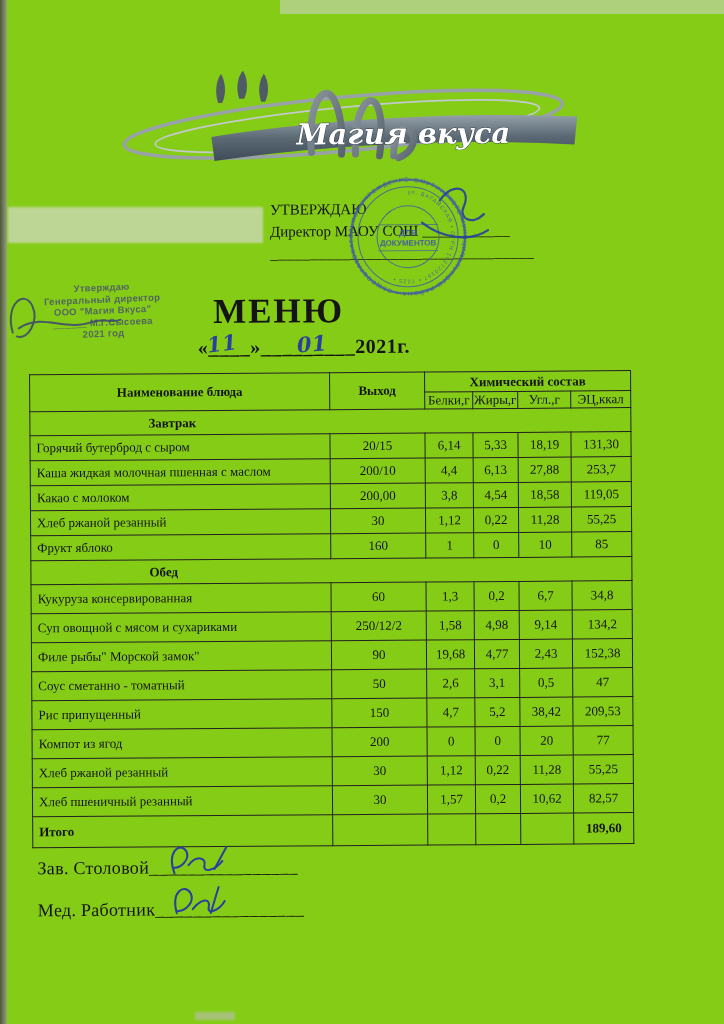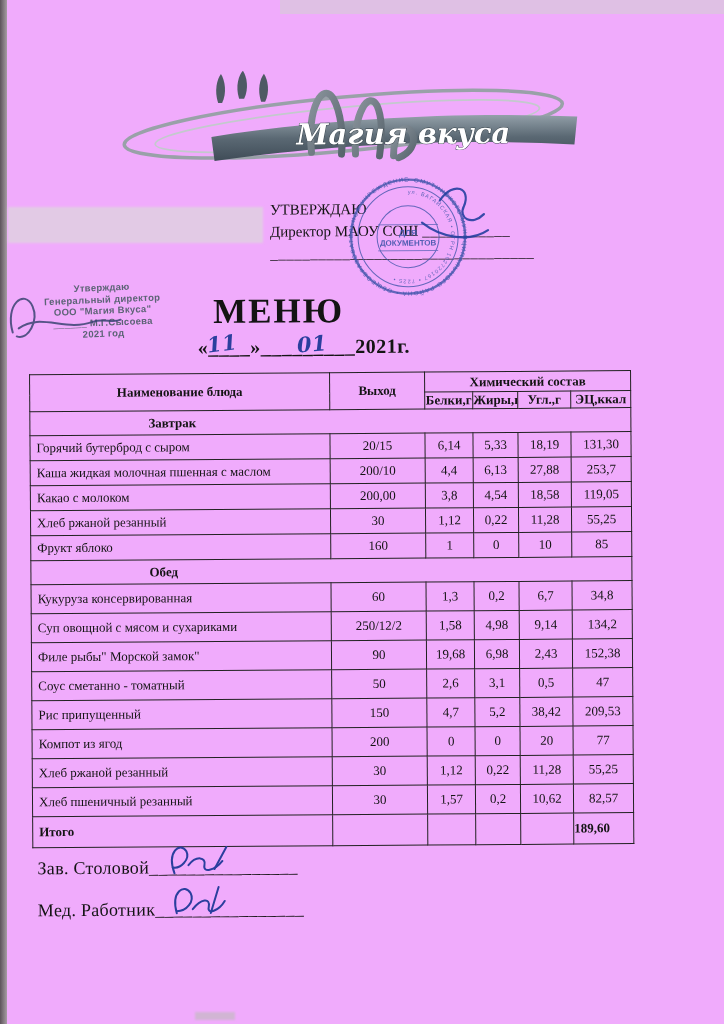--- a/index.html
+++ b/index.html
@@ -3,21 +3,21 @@
 <meta charset="utf-8">
 <style>
   * { margin:0; padding:0; box-sizing:border-box; }
   html,body { width:724px; height:1024px; }
   body {
     position:relative; overflow:hidden;
     background:#fdfdfb;
     font-family:"Liberation Serif", serif;
     color:#141414;
   }
-  .page { position:absolute; inset:0; background:#f0abfc; }
+  .page { position:absolute; inset:0; background:#84cc16; }
   .edge-left { position:absolute; left:0; top:0; width:7px; height:100%;
     background:linear-gradient(to right,#44443f,#9a9a94); opacity:.85; }
   .edge-top { position:absolute; left:280px; top:0; width:444px; height:14px;
     background:#d2d2cf; opacity:.55; }
   .smudge { position:absolute; left:8px; top:207px; width:255px; height:36px;
     background:#dcdcd9; opacity:.65; filter:blur(1px); }
   .smudge-bottom { position:absolute; left:195px; top:1012px; width:40px; height:8px;
     background:#bdbdb9; opacity:.6; filter:blur(1px); }
   .content { position:absolute; inset:0; transform:rotate(-0.4deg); }
 
@@ -47,30 +47,30 @@
   .hand-month{ left:158px; top:-4px; transform:rotate(-4deg); }
 
   table.menu { position:absolute; left:30px; top:372px; width:601px;
     border-collapse:collapse; table-layout:fixed; }
   table.menu th, table.menu td { border:1px solid #222; font-size:13px; overflow:hidden; }
   col.w-name{width:300px;} col.w-yield{width:95px;} col.w-p{width:48px;}
   col.w-f{width:45px;} col.w-c{width:53px;} col.w-k{width:60px;}
   th.h-name { font-size:16px; height:22px; }
   th.h-yield{ font-size:15px; }
   th.h-chem { font-size:15px; height:20px; }
-  th.h-sub  { font-size:10px; height:16px; font-weight:bold; }
+  th.h-sub  { font-size:10px; height:16px; font-weight:normal; }
   td.c-name { padding-left:6px; text-align:left; }
   td.c-num  { text-align:center; }
   td.c-sec  { padding-left:118px; font-weight:bold; font-size:14px; text-align:left; }
   tr.row-sm { height:25px; }
   tr.row-lg { height:29px; }
   tr.sec-row{ height:24px; }
   tr.total-row { height:31px; }
   td.c-total-label { padding-left:6px; font-size:21px; font-weight:bold; text-align:left; }
-  td.c-total-kcal  { font-size:15px; font-weight:bold; }
+  td.c-total-kcal  { text-align:center; font-size:15px; font-weight:bold; }
 
   .foot1, .foot2 { position:absolute; left:35px; font-size:18px; letter-spacing:.3px; }
   .foot1 { top:856px; } .foot2 { top:898px; }
   .sig-f1 { position:absolute; left:150px; top:838px; width:130px; height:40px; }
   .sig-f2 { position:absolute; left:150px; top:880px; width:130px; height:40px; }
 
   svg text { font-family:"Liberation Serif", serif; }
   .stamp-txt { font-family:"Liberation Sans", sans-serif; }
 </style>
 </head>
@@ -251,21 +251,21 @@
             <td class="c-num">250/12/2</td>
             <td class="c-num">1,58</td>
             <td class="c-num">4,98</td>
             <td class="c-num">9,14</td>
             <td class="c-num">134,2</td>
           </tr>
           <tr class="row-lg">
             <td class="c-name">Филе рыбы" Морской замок"</td>
             <td class="c-num">90</td>
             <td class="c-num">19,68</td>
-            <td class="c-num">6,98</td>
+            <td class="c-num">4,77</td>
             <td class="c-num">2,43</td>
             <td class="c-num">152,38</td>
           </tr>
           <tr class="row-lg">
             <td class="c-name">Соус сметанно - томатный</td>
             <td class="c-num">50</td>
             <td class="c-num">2,6</td>
             <td class="c-num">3,1</td>
             <td class="c-num">0,5</td>
             <td class="c-num">47</td>

